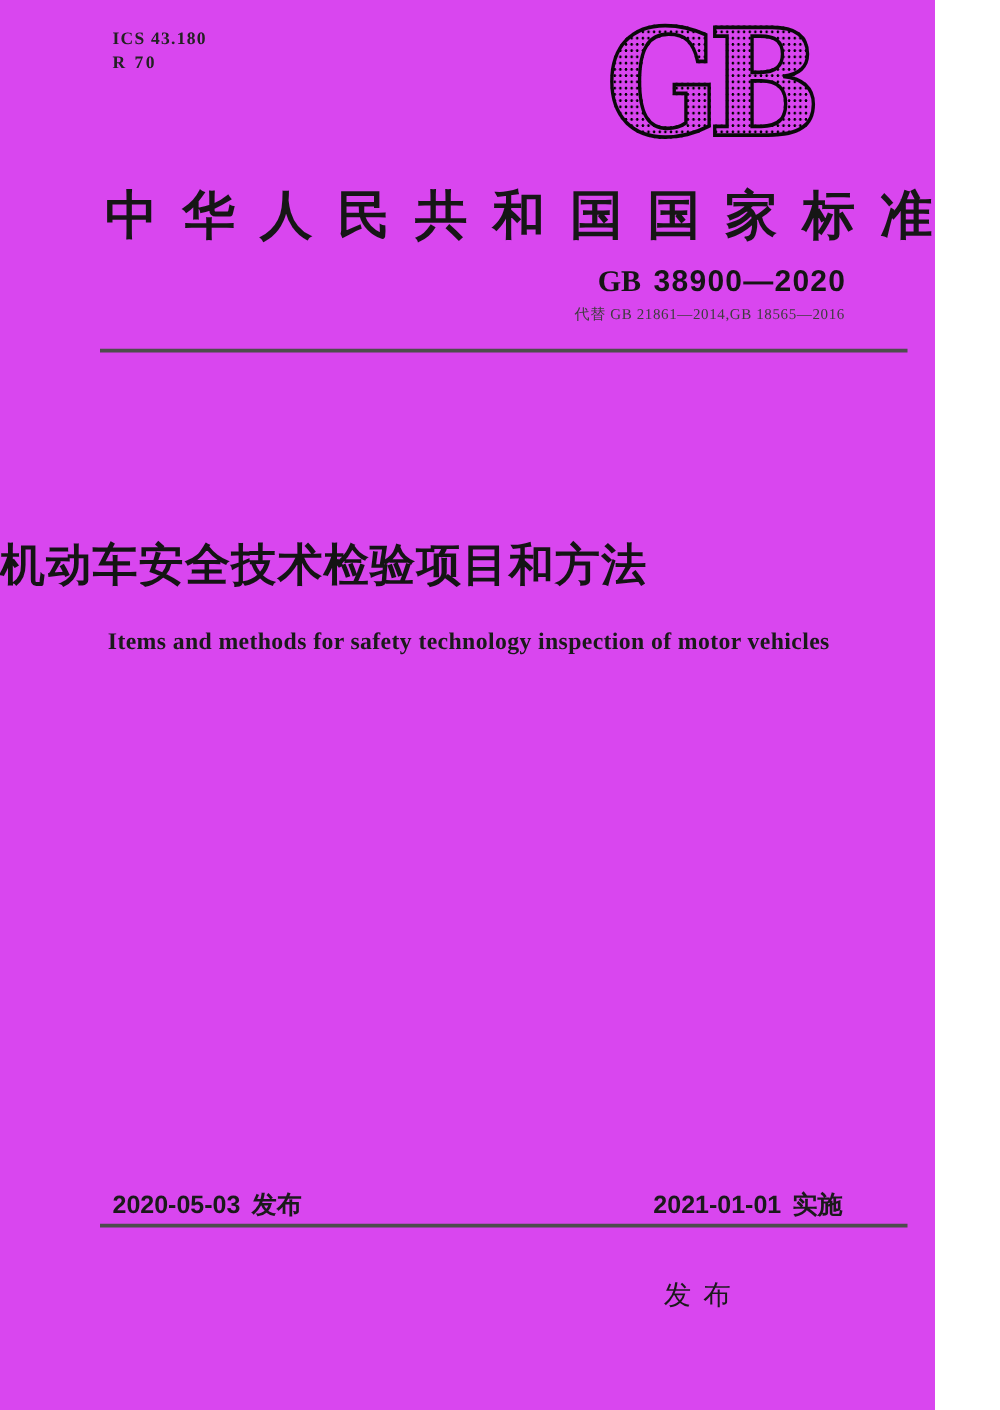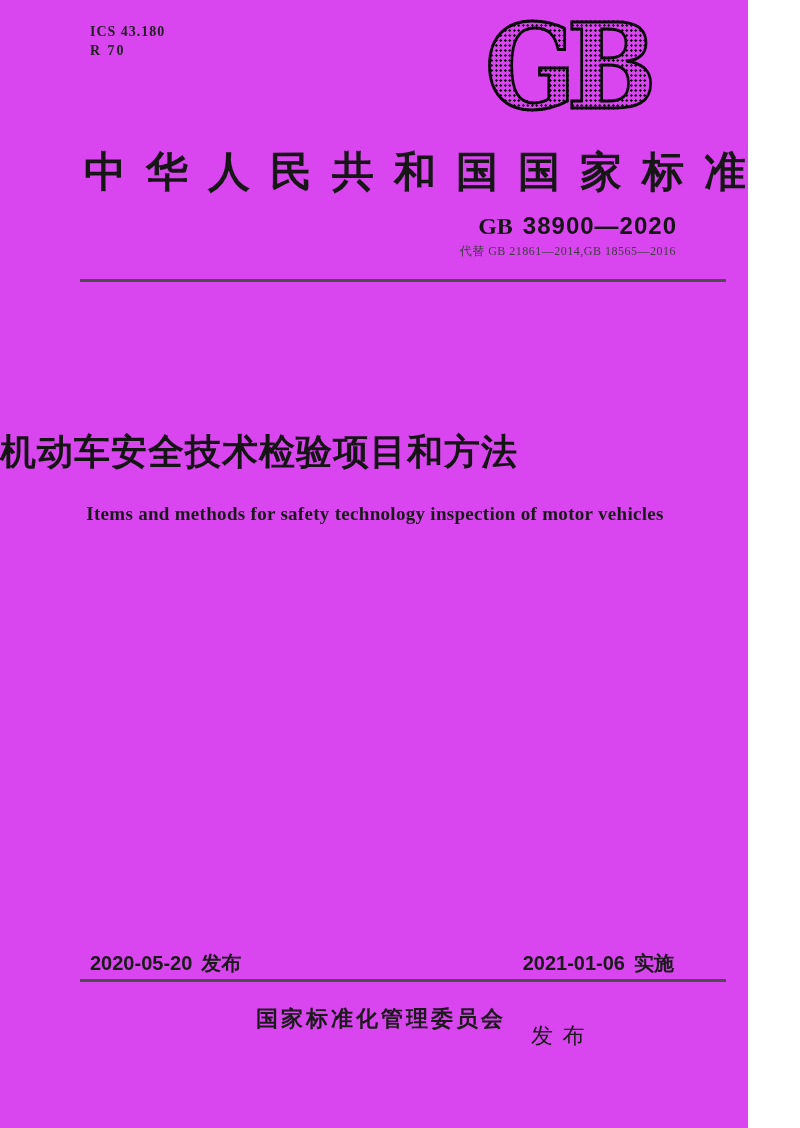--- a/index.html
+++ b/index.html
@@ -114,26 +114,25 @@
     <span class="prefix">GB</span><span class="number">38900—2020</span>
   </div>
   <div class="replaces">代替 GB 21861—2014,GB 18565—2016</div>
 
   <div class="rule rule-top"></div>
 
   <div class="title-cn">机动车安全技术检验项目和方法</div>
   <div class="title-en">Items and methods for safety technology inspection of motor vehicles</div>
 
   <div class="date-issue">
-    <span>2020-05-20</span><span class="date-label">发布</span>
+    <span>2020-05-03</span><span class="date-label">发布</span>
   </div>
   <div class="date-impl">
-    <span>2021-01-06</span><span class="date-label">实施</span>
+    <span>2021-01-01</span><span class="date-label">实施</span>
   </div>
 
   <div class="rule rule-bottom"></div>
 
   <div class="issuers">
-    <div>国家标准化管理委员会</div>
   </div>
   <div class="release-label">发 布</div>
 
 </div>
 
 </body></html>

